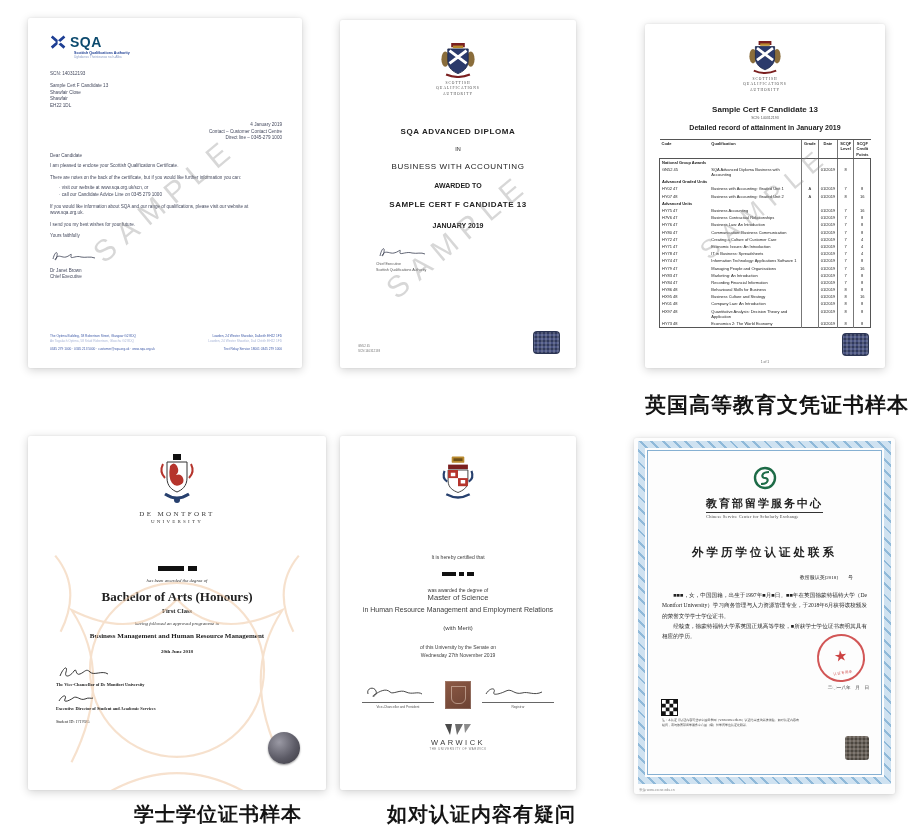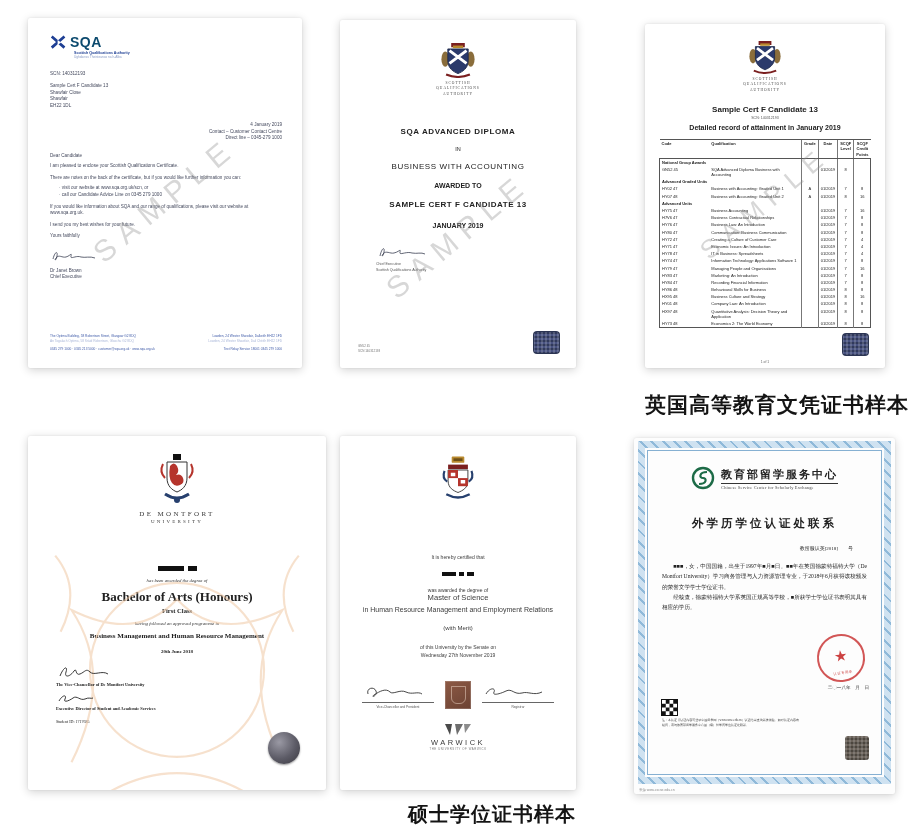--- a/index.html
+++ b/index.html
@@ -107,21 +107,21 @@
   .seal-bronze::after { content:""; position:absolute; left:6px; top:5px; width:13px; height:16px; border:1px solid rgba(255,235,220,.45); border-radius:0 0 6px 6px; }
   .w-logo { margin-top:14px; display:flex; flex-direction:column; align-items:center; }
   .w-logotext { margin-top:2px; font-size:7.5px; letter-spacing:2.5px; color:#3b3b3b; font-weight:400; }
   .w-logosub { font-size:2.8px; letter-spacing:.6px; color:#777; }
 
   
   .cscse { left:634px; top:438px; width:261px; height:356px; background:#fdfdfd; padding:0; font-family:"Liberation Serif",serif; }
   .cs-border { position:absolute; inset:3px 4px 10px 4px; border:7px solid transparent; border-image:repeating-linear-gradient(45deg,#cfe2f1 0 3px,#8fb9d9 3px 5px,#cfe2f1 5px 8px) 7; }
   .cs-inner { position:absolute; inset:12px 13px 19px 13px; border:1px solid #86b0d2; }
   .cs-content { position:absolute; inset:14px 16px 20px 16px; padding:14px 12px; color:#222; }
-  .cs-head { display:flex; align-items:center; justify-content:center; gap:6px; }
+  .cs-head { display:flex; align-items:center; justify-content:center; gap:6px;flex-direction:column; }
   .cs-head-txt { text-align:left; }
   .cs-org { font-size:11px; font-weight:700; letter-spacing:2px; color:#222; border-bottom:1px solid #333; padding-bottom:1px; }
   .cs-org-en { font-size:4.4px; color:#444; margin-top:1px; letter-spacing:.2px; }
   .cs-title { margin-top:26px; text-align:center; font-size:11.5px; font-weight:700; letter-spacing:3px; }
   .cs-ref { margin-top:14px; text-align:right; font-size:5px; padding-right:14px; }
   .cs-body { margin-top:10px; font-size:5.6px; line-height:1.85; text-align:justify; }
   .cs-body p { text-indent:2em; }
   .seal-red { position:absolute; right:30px; top:196px; width:48px; height:48px; border:2.5px solid rgba(199,44,44,.8); border-radius:50%; transform:rotate(-8deg); }
   .seal-red .star { position:absolute; left:50%; top:46%; transform:translate(-50%,-50%); color:rgba(199,44,44,.9); font-size:15px; }
   .seal-red .arc { position:absolute; left:0; right:0; bottom:5px; text-align:center; font-size:3.4px; color:rgba(199,44,44,.85); letter-spacing:.5px; }
@@ -586,15 +586,16 @@
     </div>
     <div class="cs-date">二〇一八年　月　日</div>
     <div class="cs-notes">
       <div class="qr"></div>
       <div class="cs-note-txt">注：本认证书认证内容可登录中国留学网（www.cscse.edu.cn）认证结果查询系统核验。如对认证内容有疑问，请与教育部留学服务中心国（境）外学历学位认证处联系。</div>
     </div>
     <div class="stamp-dark"></div>
     <div class="cs-src">来源 www.cscse.edu.cn</div>
   </div>
 
-  <div class="caption" style="left:340px; top:801px; width:236px; font-size:20px;">硕士学位证书样本</div>
+  <div class="caption" style="left:28px; top:801px; width:274px; font-size:20px;">学士学位证书样本</div>
+  <div class="caption" style="left:340px; top:801px; width:236px; font-size:20px;">如对认证内容有疑问</div>
 
 </div>
 
 </body></html>

